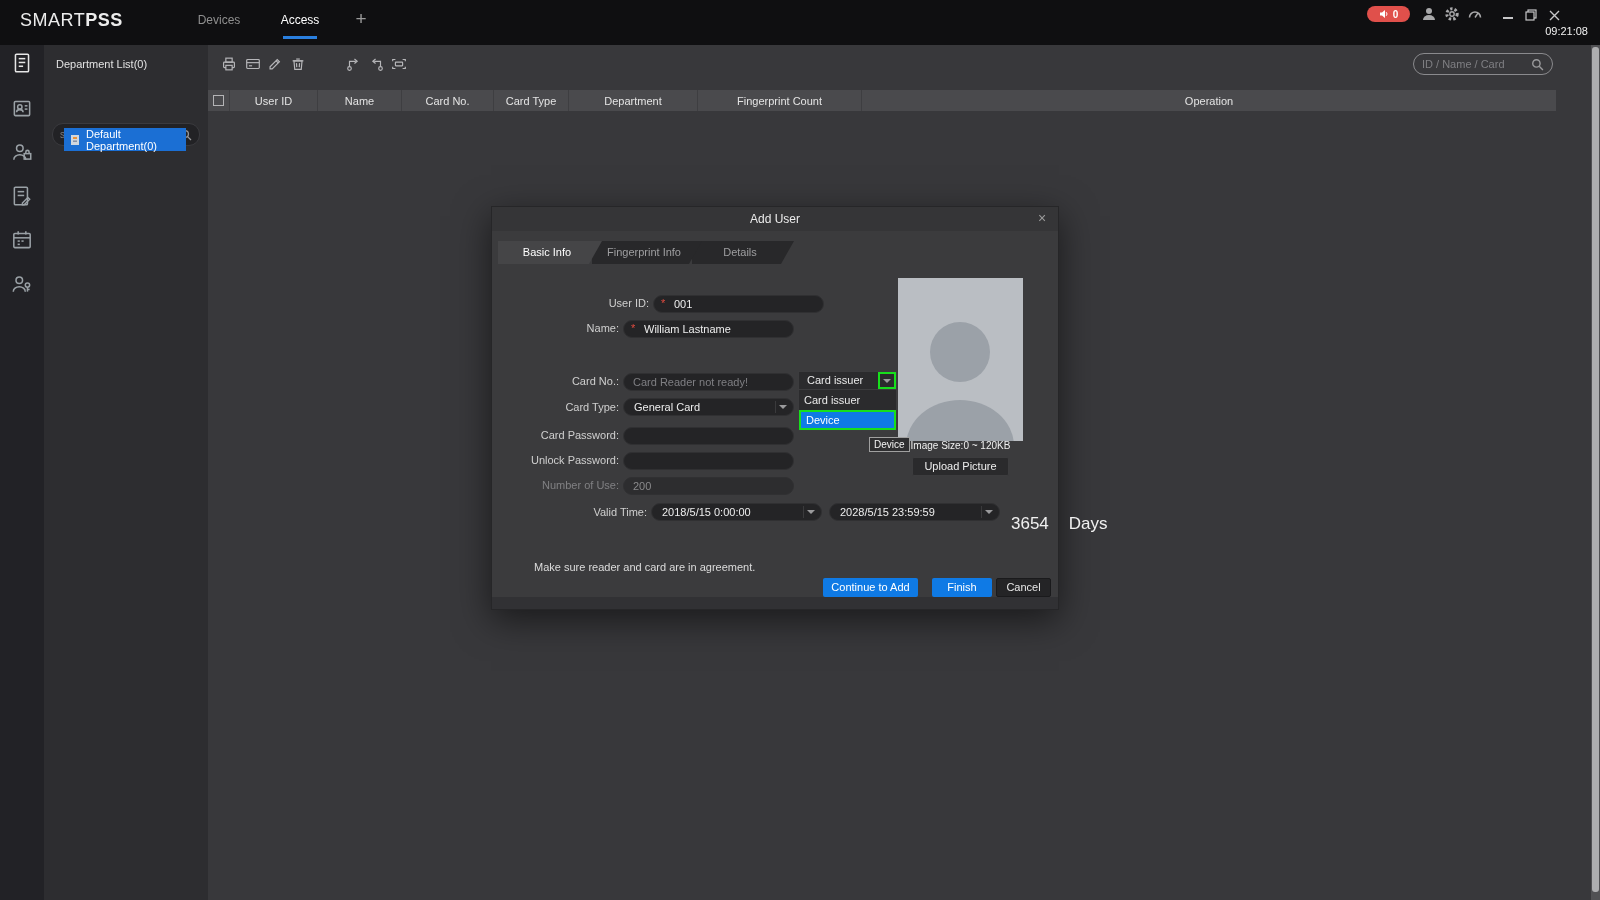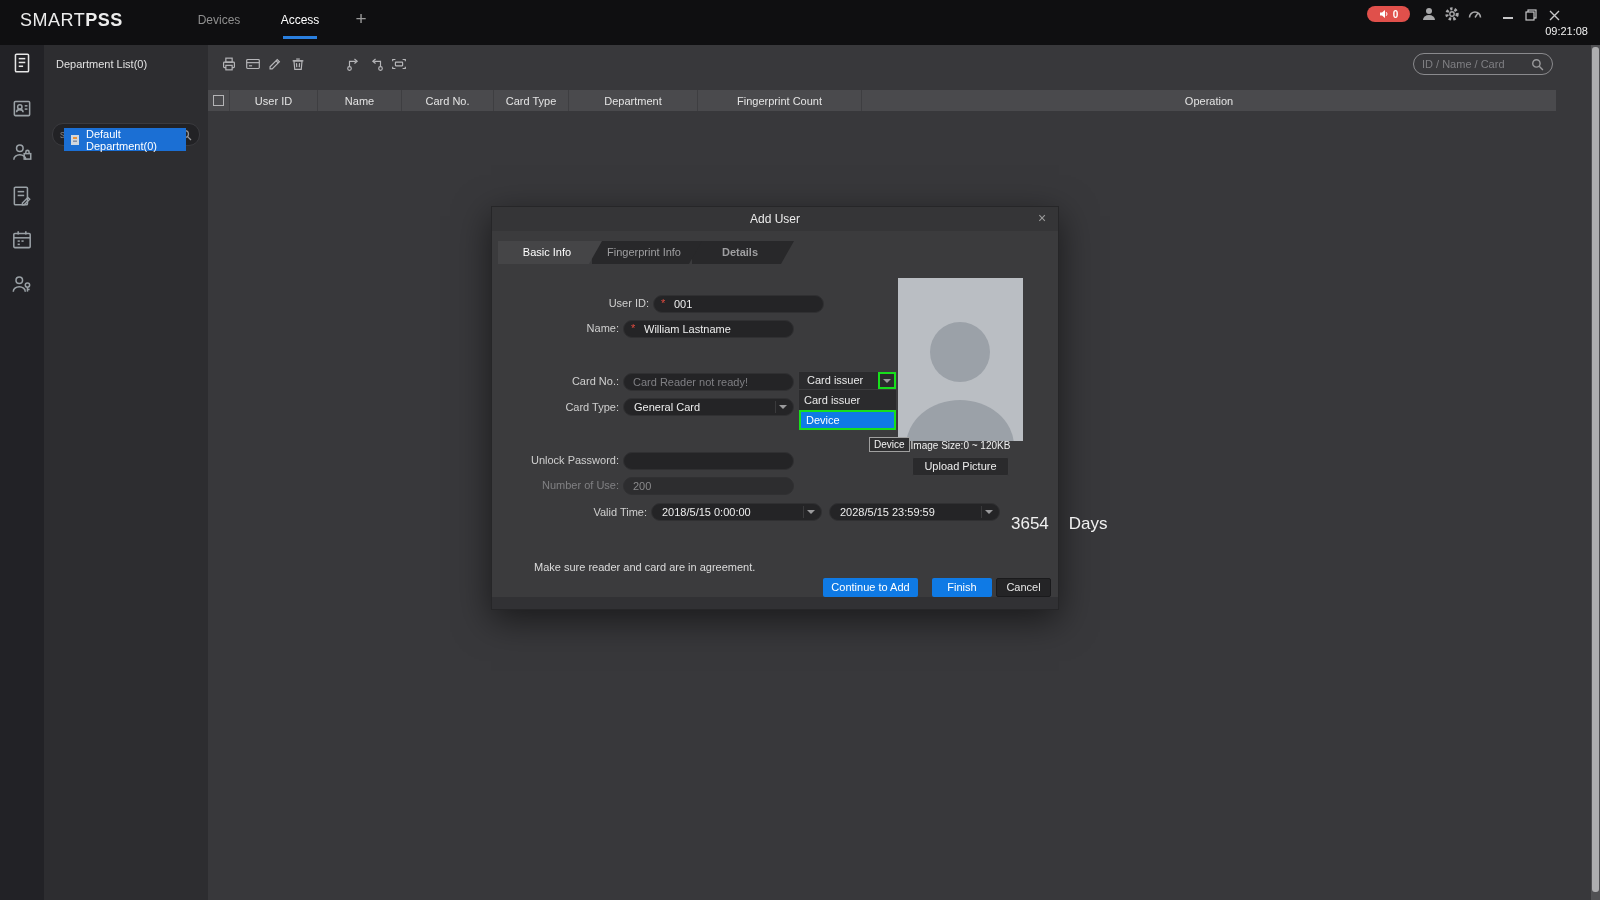--- a/index.html
+++ b/index.html
@@ -74,21 +74,21 @@
     border:1px solid #262628; box-shadow:0 10px 34px rgba(0,0,0,.55); }
   .dlg-titlebar { position:absolute; left:0; top:0; right:0; height:24px; background:#353537; text-align:center;
     line-height:24px; font-size:12px; color:#ebebeb; }
   .dlg-close { position:absolute; right:8px; top:4px; width:16px; height:16px; line-height:15px; text-align:center;
     color:#9c9c9c; font-size:14px; cursor:pointer; }
   .dlg-tabs { position:absolute; left:6px; top:34px; height:23px; display:flex; }
   .dlg-tab { height:23px; line-height:23px; text-align:center; font-size:11px; color:#9f9fa1; background:#28282a;
     clip-path:polygon(0 0, 100% 0, calc(100% - 13px) 100%, 0 100%); padding-right:6px; cursor:pointer; }
   .dlg-tab.t1 { width:104px; position:relative; z-index:3; }
   .dlg-tab.t2 { width:110px; margin-left:-10px; position:relative; z-index:2; }
-  .dlg-tab.t3 { width:102px; margin-left:-10px; position:relative; z-index:1;font-weight:bold; }
+  .dlg-tab.t3 { width:102px; margin-left:-10px; position:relative; z-index:1; }
   .dlg-tab.active { background:#454547; color:#ffffff; }
 
   .frow { position:absolute; left:0; height:20px; display:flex; align-items:center; }
   .flabel { width:127px; text-align:right; font-size:11px; color:#cfcfcf; }
   .flabel.dim { color:#808083; }
   .fwrap { position:relative; margin-left:4px; }
   .finput { width:171px; height:18px; background:#242426; border:1px solid #303032; border-radius:9px;
     color:#ededed; font-size:11px; padding:0 9px; outline:0; font-family:"Liberation Sans", sans-serif; }
   .finput.with-star { padding-left:20px; }
   .finput.dim { background:#2d2d2f; color:#8a8a8c; }
@@ -386,20 +386,24 @@
 
     <div class="frow" style="top:190px;">
       <span class="flabel">Card Type:</span>
       <div class="fselect">
         <span>General Card</span>
         <span class="sel-divider"></span>
         <span class="caret"></span>
       </div>
     </div>
 
+    <div class="frow" style="top:218px;">
+      <span class="flabel">Card Password:</span>
+      <span class="fwrap"><input class="finput" style=""></span>
+    </div>
 
     <div class="frow" style="top:243px;">
       <span class="flabel">Unlock Password:</span>
       <span class="fwrap"><input class="finput" style=""></span>
     </div>
 
     <div class="frow" style="top:268px;">
       <span class="flabel dim">Number of Use:</span>
       <span class="fwrap"><input class="finput dim" value="200" style=""></span>
     </div>

